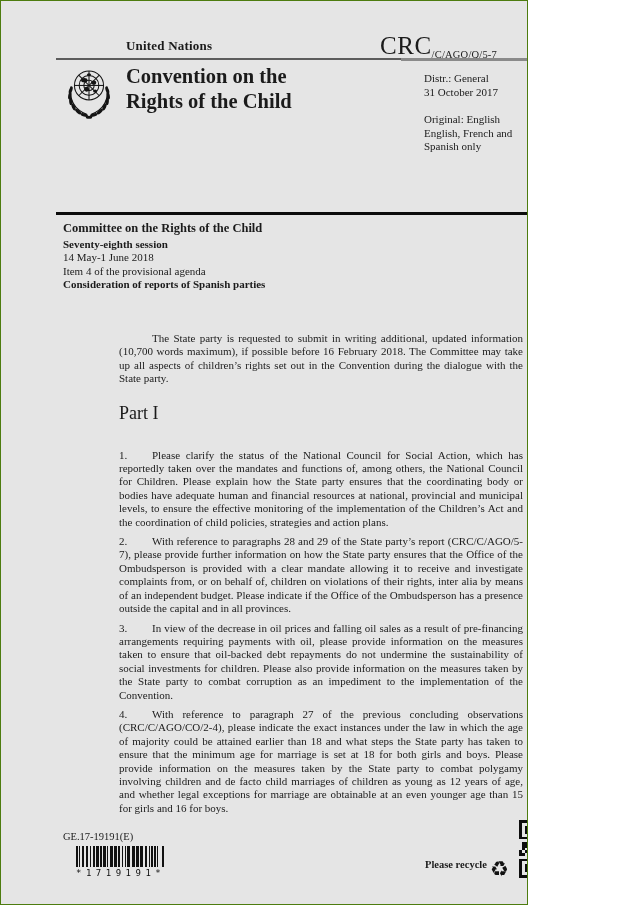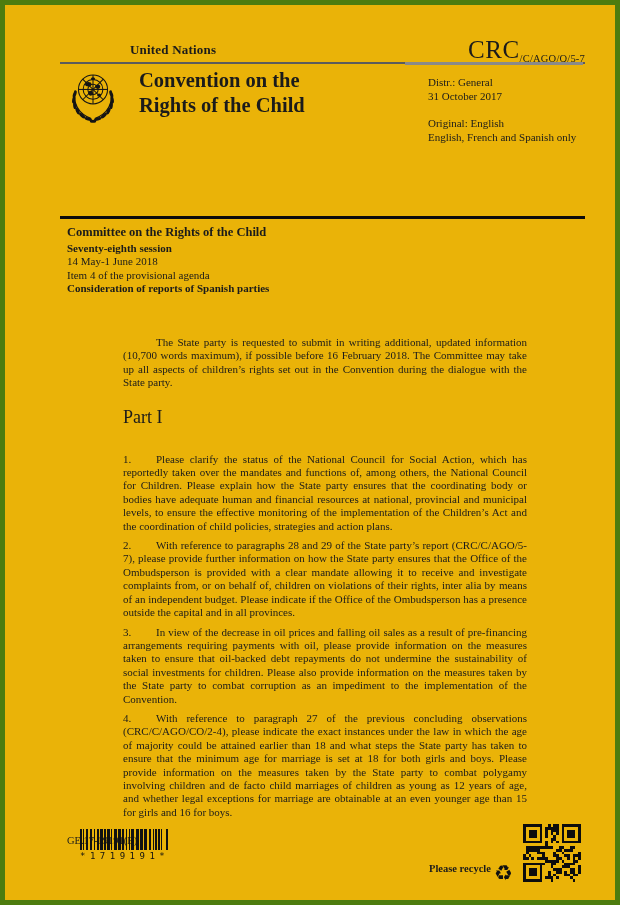--- a/index.html
+++ b/index.html
@@ -1,48 +1,48 @@
 <!DOCTYPE html>
 <html><head>
 <meta charset="utf-8">
 <style>
   * { margin:0; padding:0; box-sizing:border-box; }
   html,body { background:#fff; }
   .page {
-    position:relative; width:620px; height:905px; background:#eab308;
+    position:relative; width:528px; height:905px; background:#e5e5e5;
     font-family:"Liberation Serif","DejaVu Serif",serif; color:#1b1b1b;
-    overflow:hidden; border:5px solid #4d7c0f;
+    overflow:hidden; border:1px solid #4d7c0f;
   }
   
   .un-left-label { position:absolute; left:125px; top:37px; font-size:13px; font-weight:bold; letter-spacing:.2px; }
   .doc-symbol { position:absolute; top:31px; right:30px; display:flex; align-items:flex-end; }
   .doc-symbol .big { font-size:25px; letter-spacing:.5px; }
   .doc-symbol .small { font-size:10.5px; letter-spacing:.2px; }
   .rule-header { position:absolute; left:55px; top:57px; width:525px; height:1.6px; background:#5c5c5c; }
   .rule-header-thick { position:absolute; left:400px; top:57px; width:178px; height:3.4px; background:#8a8a8a; }
   
   .emblem { position:absolute; left:58px; top:60px; width:60px; height:62px; }
-  .convention-title { position:absolute; left:134px; top:63px; width:220px; font-size:20.5px; font-weight:bold; line-height:25px; }
+  .convention-title { position:absolute; left:125px; top:63px; width:220px; font-size:20.5px; font-weight:bold; line-height:25px; }
   .meta-col { position:absolute; left:423px; top:71px; font-size:11px; line-height:13.5px; }
   .meta-gap { height:14px; }
   
   .rule-black { position:absolute; left:55px; top:211px; width:525px; height:2.6px; background:#0c0c0c; }
   .committee { position:absolute; left:62px; top:221px; font-size:11px; line-height:13.5px; }
   .committee .name { font-size:12.5px; font-weight:bold; margin-bottom:2px; }
   .bold { font-weight:bold; }
   
   .main-col { position:absolute; left:118px; top:303px; width:404px; }
   .doc-title { font-size:15px; font-weight:bold; line-height:19.5px; max-width:392px; }
   .intro { margin-top:28px; font-size:11px; line-height:13.4px; text-align:justify; text-indent:33px; }
   .part-heading { font-size:18px; font-weight:normal; margin-top:17px; margin-bottom:25px; }
   .para { font-size:11px; line-height:13.4px; text-align:justify; margin-bottom:6px; }
   .para .pnum { display:inline-block; width:33px; }
   
   .ge-number { position:absolute; left:62px; top:830px; font-size:10.5px; }
-  .barcode { position:absolute; left:62px; top:824px; width:88px;padding-left:13px; }
+  .barcode { position:absolute; left:62px; top:845px; width:88px;padding-left:13px; }
   .barcode svg { display:block; }
   .barcode-text { font-family:"DejaVu Sans Mono",monospace; font-size:9px; letter-spacing:4.5px; margin-top:1px; color:#111; }
   .recycle-wrap { position:absolute; left:424px; top:858px; display:flex; }
   .recycle-label { font-size:10.5px; font-weight:bold; }
   .recycle-glyph { font-family:"DejaVu Sans",sans-serif; font-size:21px; line-height:20px; margin-left:3px; color:#111; }
   .qr { position:absolute; left:518px; top:819px; width:58px; height:58px; display:grid;
         grid-template-columns:repeat(21,1fr); grid-template-rows:repeat(21,1fr); }
   .qr .d { background:#0d0d0d; }
 </style>
 </head>

